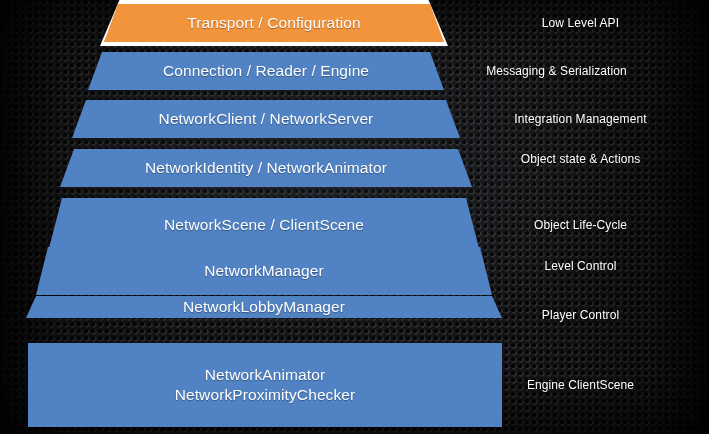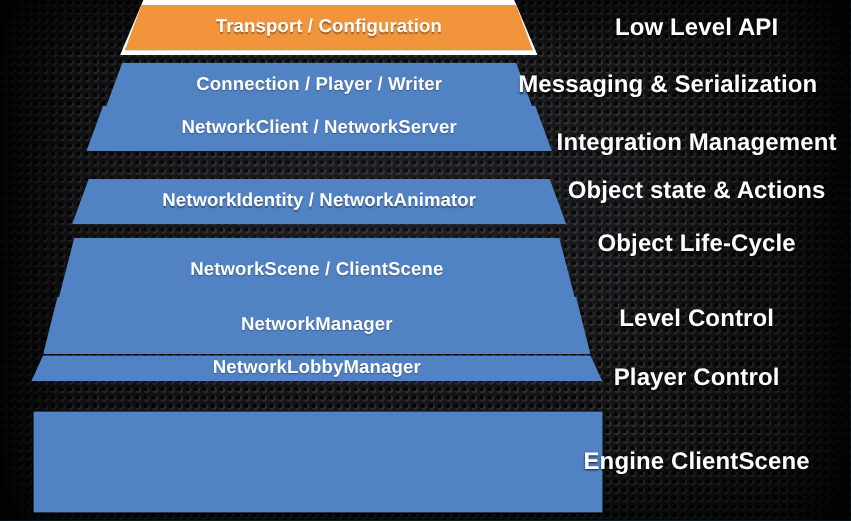--- a/index.html
+++ b/index.html
@@ -7,23 +7,22 @@
   body {
     font-family:"Liberation Sans", sans-serif;
     background:#0d0d0e;
     overflow:hidden;
   }
 
   #stage {
     position:relative;
     width:709px;
     height:434px;
-    background:#0c4a6e;
+    background:#d946ef;
     overflow:hidden;
-    font-weight:bold;
   }
 
   
   #texture {
     position:absolute;
     inset:0;
     background-color:#141416;
     background-image:
       radial-gradient(circle at 2.2px 2.2px, rgba(0,0,0,0.95) 1.7px, rgba(255,255,255,0) 2.0px),
       radial-gradient(circle at 2.2px 2.2px, rgba(118,118,126,0.26) 2.3px, rgba(255,255,255,0) 2.7px);
@@ -73,21 +72,21 @@
   }
   .row-label .ln { display:block; }
 
   
   .caption {
     position:absolute;
     display:flex;
     align-items:center;
     justify-content:center;
     color:#ffffff;
-    font-size:20px;
+    font-size:12px;
     letter-spacing:0.1px;
     white-space:nowrap;
     text-shadow:0 1px 2px rgba(0,0,0,0.8);
   }
 </style>
 </head>
 <body>
 
 <div id="stage">
   <div id="texture"></div>
@@ -96,24 +95,24 @@
       <div class="row" style="left: 104px; top: 4px; width: 340px; height: 38px;">
         <div class="shape" style="background: rgb(255, 255, 255); left: -4px; top: -4px; width: 348px; height: 46px; clip-path: polygon(5.596% 0%, 94.404% 0%, 100% 100%, 0% 100%);"></div>
         <div class="shape orange" style="background: rgb(242, 148, 60); clip-path: polygon(4.118% 0%, 95.882% 0%, 100% 100%, 0% 100%); border: none;"></div>
         <div class="row-label">
           <span class="ln">Transport / Configuration</span>
         </div>
       </div>
       <div class="row" style="left: 88px; top: 52px; width: 356px; height: 38px;">
         <div class="shape" style="background: rgb(81, 131, 196); clip-path: polygon(3.933% 0%, 96.067% 0%, 100% 100%, 0% 100%);"></div>
         <div class="row-label">
-          <span class="ln">Connection / Player / Writer</span>
+          <span class="ln">Connection / Reader / Engine</span>
         </div>
       </div>
-      <div class="row" style="left: 72px; top: 88px; width: 388px; height: 38px;">
+      <div class="row" style="left: 72px; top: 100px; width: 388px; height: 38px;">
         <div class="shape" style="background: rgb(81, 131, 196); clip-path: polygon(3.608% 0%, 96.392% 0%, 100% 100%, 0% 100%);"></div>
         <div class="row-label">
           <span class="ln">NetworkClient / NetworkServer</span>
         </div>
       </div>
       <div class="row" style="left: 60px; top: 149px; width: 412px; height: 38px;">
         <div class="shape" style="background: rgb(81, 131, 196); clip-path: polygon(3.398% 0%, 96.602% 0%, 100% 100%, 0% 100%);"></div>
         <div class="row-label">
           <span class="ln">NetworkIdentity / NetworkAnimator</span>
         </div>
@@ -132,26 +131,28 @@
       </div>
       <div class="row" style="left: 26px; top: 296px; width: 476px; height: 22px;">
         <div class="shape" style="background: rgb(81, 131, 196); clip-path: polygon(2.101% 0%, 97.899% 0%, 100% 100%, 0% 100%);"></div>
         <div class="row-label">
           <span class="ln">NetworkLobbyManager</span>
         </div>
       </div>
       <div class="row" style="left: 28px; top: 343px; width: 474px; height: 84px;">
         <div class="shape" style="background: rgb(81, 131, 196);"></div>
         <div class="row-label">
+          <span class="ln">NetworkAnimator</span>
+          <span class="ln">NetworkProximityChecker</span>
         </div>
       </div>
     </div>
   <div id="captions">
       <div class="caption" style="left: 452px; width: 257px; top: 4px; height: 38px;">Low Level API</div>
       <div class="caption" style="left: 428px; width: 257px; top: 52px; height: 38px;">Messaging &amp; Serialization</div>
       <div class="caption" style="left: 452px; width: 257px; top: 100px; height: 38px;">Integration Management</div>
       <div class="caption" style="left: 452px; width: 257px; top: 140px; height: 38px;">Object state &amp; Actions</div>
-      <div class="caption" style="left: 452px; width: 257px; top: 184px; height: 38px; text-align: right;">Object Life-Cycle</div>
+      <div class="caption" style="left: 452px; width: 257px; top: 206px; height: 38px; text-align: right;">Object Life-Cycle</div>
       <div class="caption" style="left: 452px; width: 257px; top: 247px; height: 38px;">Level Control</div>
       <div class="caption" style="left: 452px; width: 257px; top: 296px; height: 38px;">Player Control</div>
       <div class="caption" style="left: 452px; width: 257px; top: 343px; height: 84px;">Engine ClientScene</div>
     </div>
 </div>
 
 </body></html>

